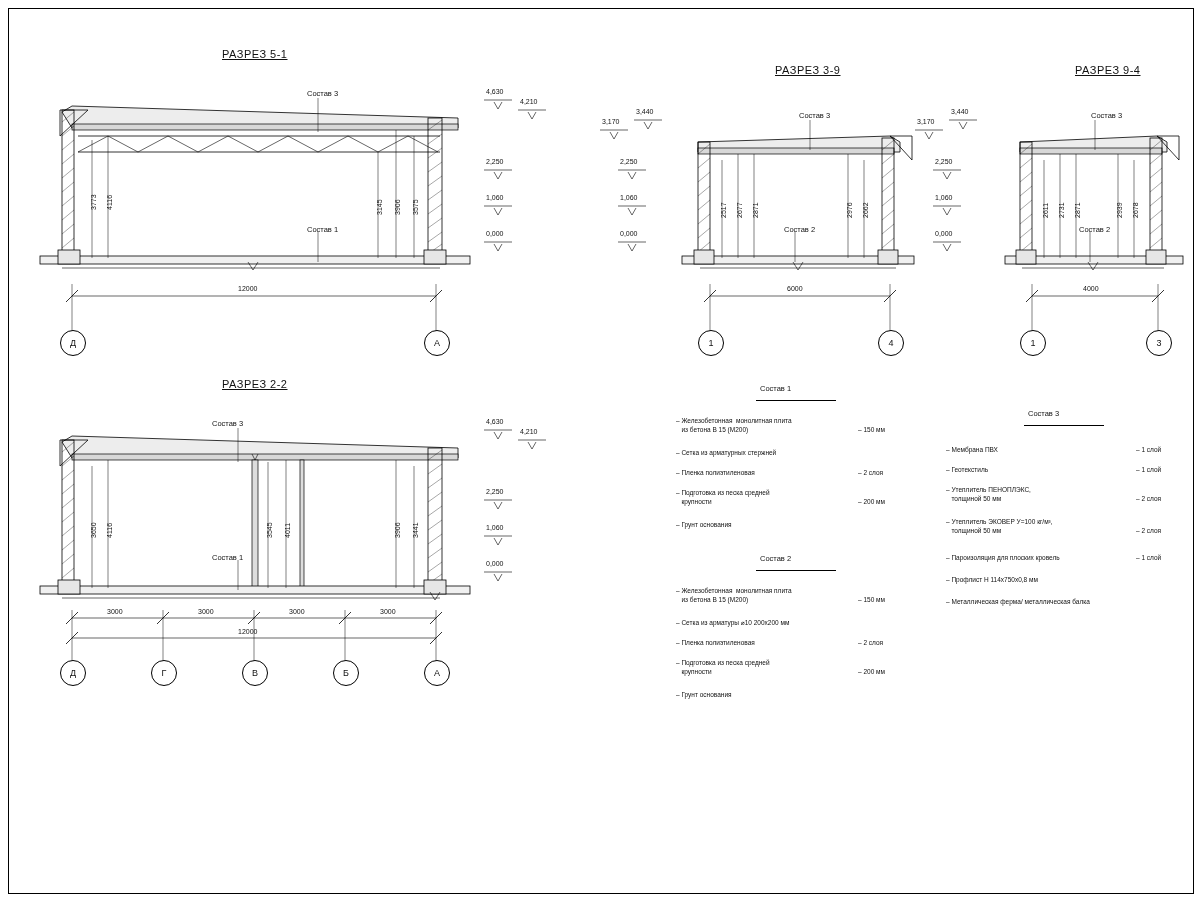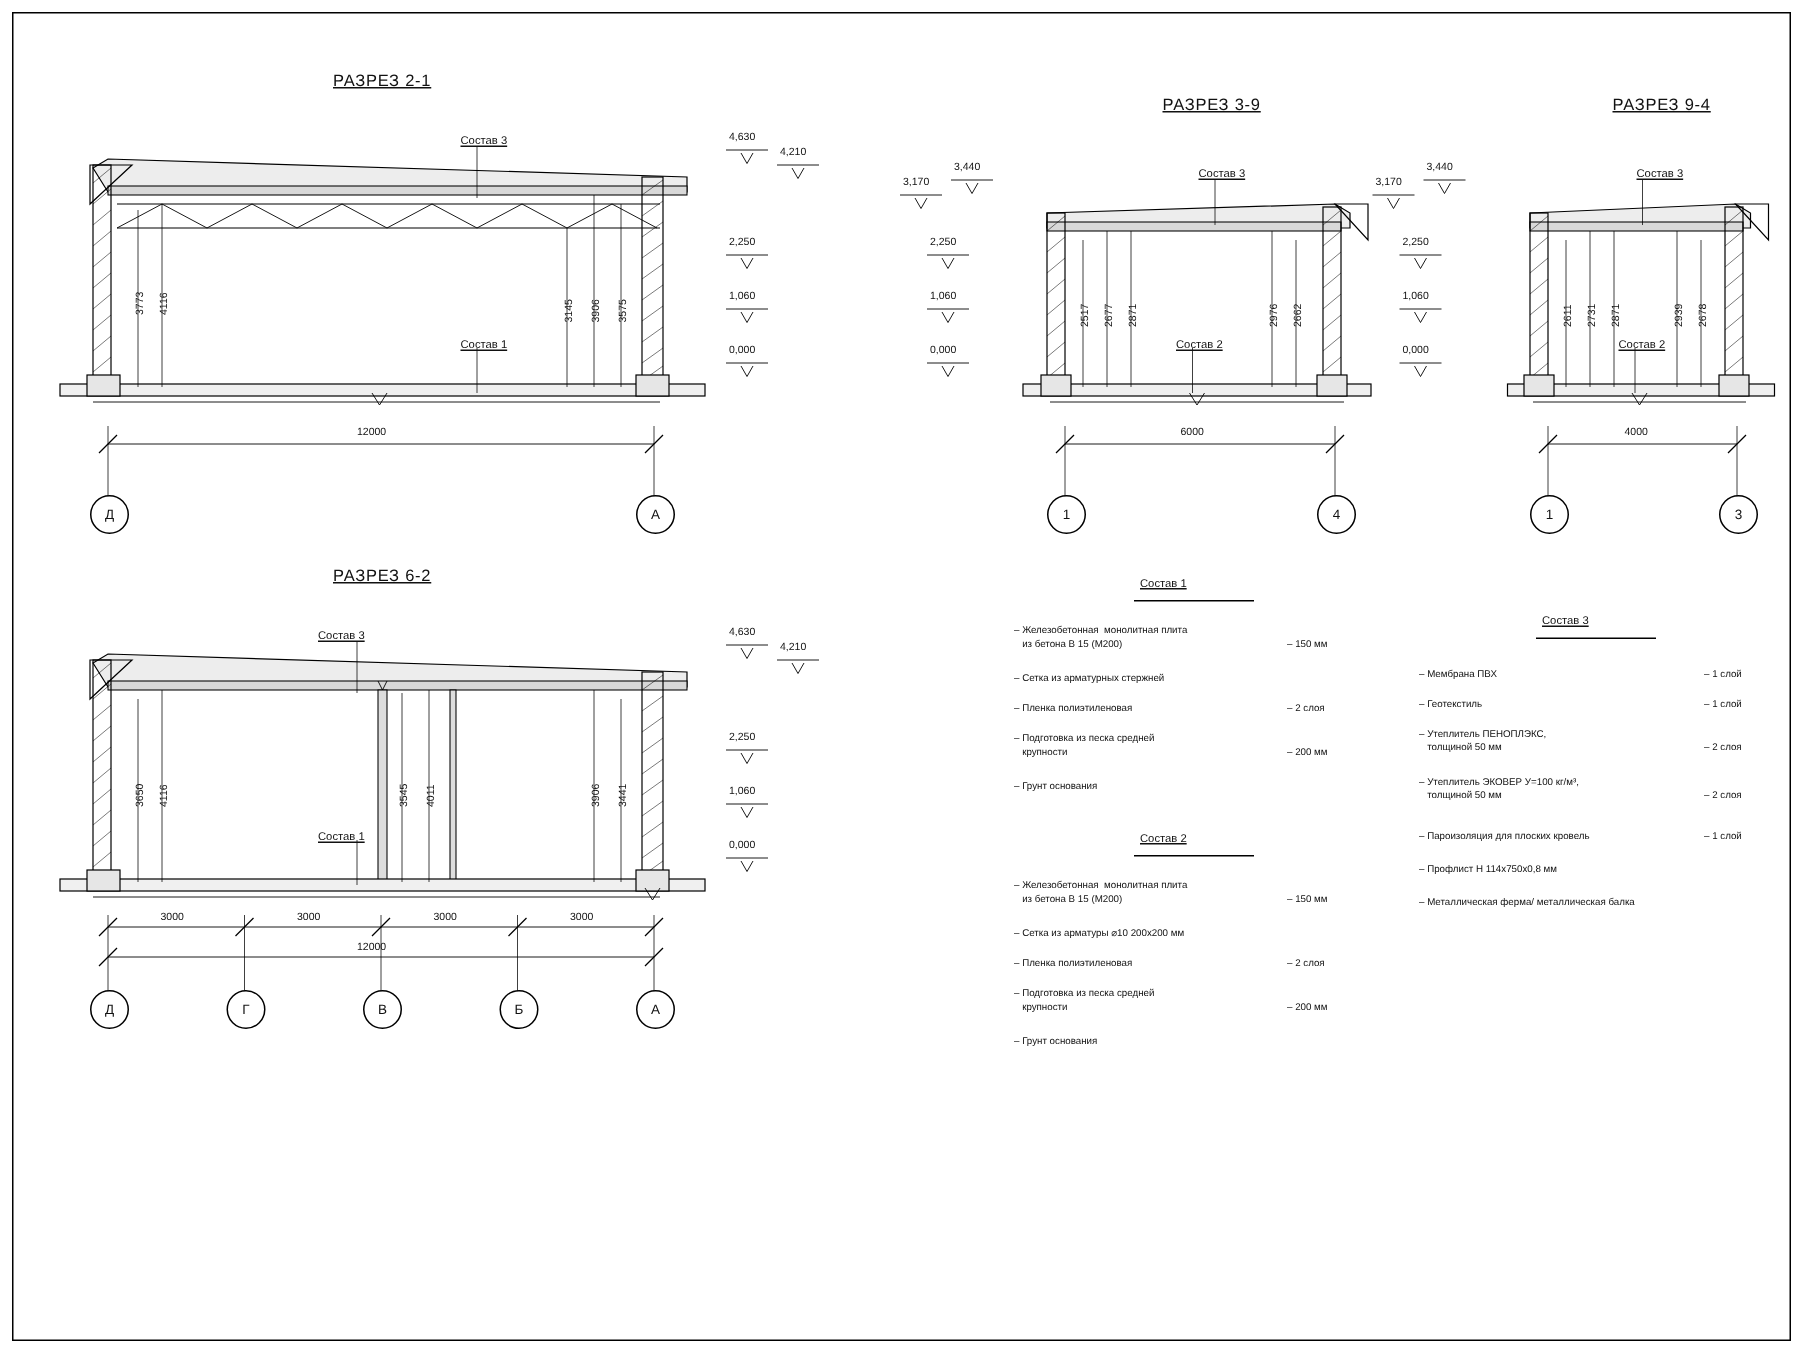--- a/index.html
+++ b/index.html
@@ -1,39 +1,39 @@
 <!DOCTYPE html>
 <html><head>
 <meta charset="utf-8">
 <style>
   html,body{margin:0;padding:0;background:#ffffff;}
   body{width:1200px;height:900px;overflow:hidden;font-family:"Liberation Sans",sans-serif;color:#111;}
   #sheet{position:relative;width:1200px;height:900px;background:#fff;}
   .frame{position:absolute;left:8px;top:8px;width:1184px;height:884px;border:1px solid #000;}
   .abs{position:absolute;}
   .ttl{font-size:11px;letter-spacing:.5px;text-decoration:underline;white-space:nowrap;}
-  .lbl-u{font-size:7.5px;white-space:nowrap;text-decoration:underline;}
+  .lbl-u{font-size:7.5px;white-space:nowrap;}
   .dim{font-size:7px;white-space:nowrap;}
   .vdim{font-size:7px;white-space:nowrap;transform-origin:0 0;transform:rotate(-90deg);}
   .elev{font-size:7px;white-space:nowrap;}
   .note{font-size:6.5px;white-space:nowrap;line-height:9px;}
   .note2{font-size:6.5px;line-height:9px;}
   .axis-circ{position:absolute;width:24px;height:24px;border:1px solid #000;border-radius:50%;
              font-size:9px;display:flex;align-items:center;justify-content:center;background:#fff;}
   svg{position:absolute;left:0;top:0;overflow:visible;}
   .sec{position:absolute;}
 </style>
 </head>
 <body>
 
 <div id="sheet">
   <div class="frame"></div>
 
   <div class="sec" style="left:0;top:0;width:600px;height:370px;">
-    <div class="abs ttl" style="left:222px;top:48px;">РАЗРЕЗ 2-1</div>
+    <div class="abs ttl" style="left:222px;top:48px;">РАЗРЕЗ 5-1</div>
 
     <svg width="600" height="370">
 
       <polygon points="62,112 72,106 458,118 458,128 72,128" fill="#ededed" stroke="#000" stroke-width="0.8"></polygon>
       <rect x="72" y="124" width="386" height="6" fill="#d8d8d8" stroke="#000" stroke-width="0.7"></rect>
 
       <polygon points="60,110 88,110 60,136" fill="none" stroke="#000" stroke-width="0.8"></polygon>
 
       <line x1="78" y1="136" x2="440" y2="136" stroke="#000" stroke-width="0.8"></line>
       <line x1="78" y1="152" x2="440" y2="152" stroke="#000" stroke-width="0.8"></line>
@@ -128,21 +128,21 @@
     <div class="abs vdim" style="left:376px;top:215px;">3145</div>
     <div class="abs vdim" style="left:394px;top:215px;">3906</div>
     <div class="abs vdim" style="left:412px;top:215px;">3575</div>
 
     <div class="abs dim" style="left:238px;top:285px;">12000</div>
     <div class="axis-circ" style="left:60px;top:330px;">Д</div>
     <div class="axis-circ" style="left:424px;top:330px;">А</div>
   </div>
 
   <div class="sec" style="left:0;top:370px;width:600px;height:330px;">
-    <div class="abs ttl" style="left:222px;top:8px;">РАЗРЕЗ 6-2</div>
+    <div class="abs ttl" style="left:222px;top:8px;">РАЗРЕЗ 2-2</div>
 
     <svg width="600" height="330">
       <polygon points="62,72 72,66 458,78 458,88 72,88" fill="#ededed" stroke="#000" stroke-width="0.8"></polygon>
       <rect x="72" y="84" width="386" height="6" fill="#d8d8d8" stroke="#000" stroke-width="0.7"></rect>
       <polygon points="60,70 88,70 60,96" fill="none" stroke="#000" stroke-width="0.8"></polygon>
       <rect x="62" y="70" width="12" height="148" fill="none" stroke="#000" stroke-width="0.8"></rect>
       <rect x="428" y="78" width="14" height="140" fill="none" stroke="#000" stroke-width="0.8"></rect>
       <g stroke="#000" stroke-width="0.35">
         <line x1="62" y1="82" x2="74" y2="72"></line>
           <line x1="62" y1="96" x2="74" y2="86"></line>

